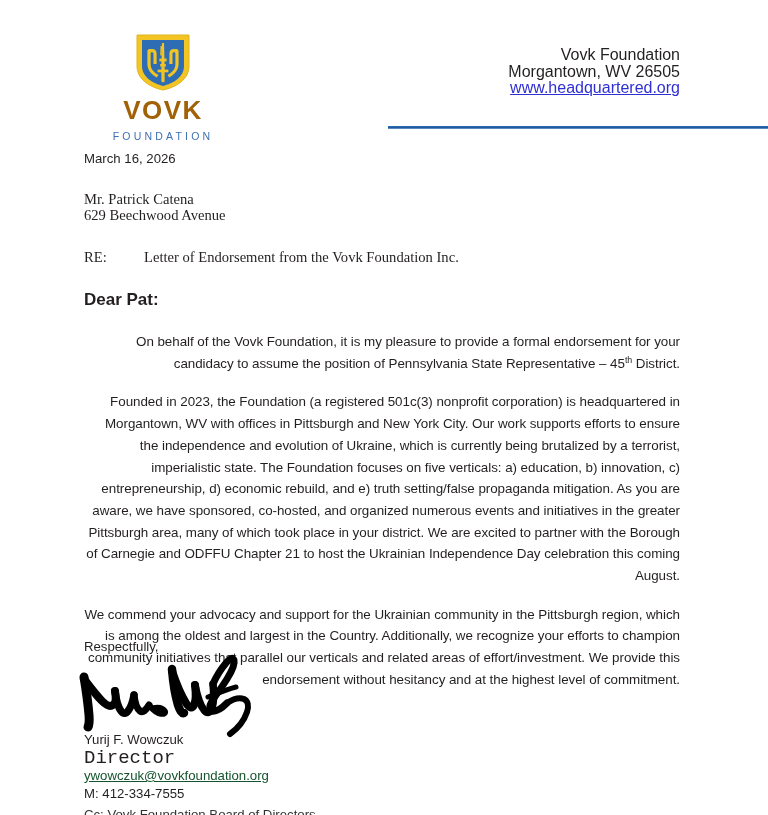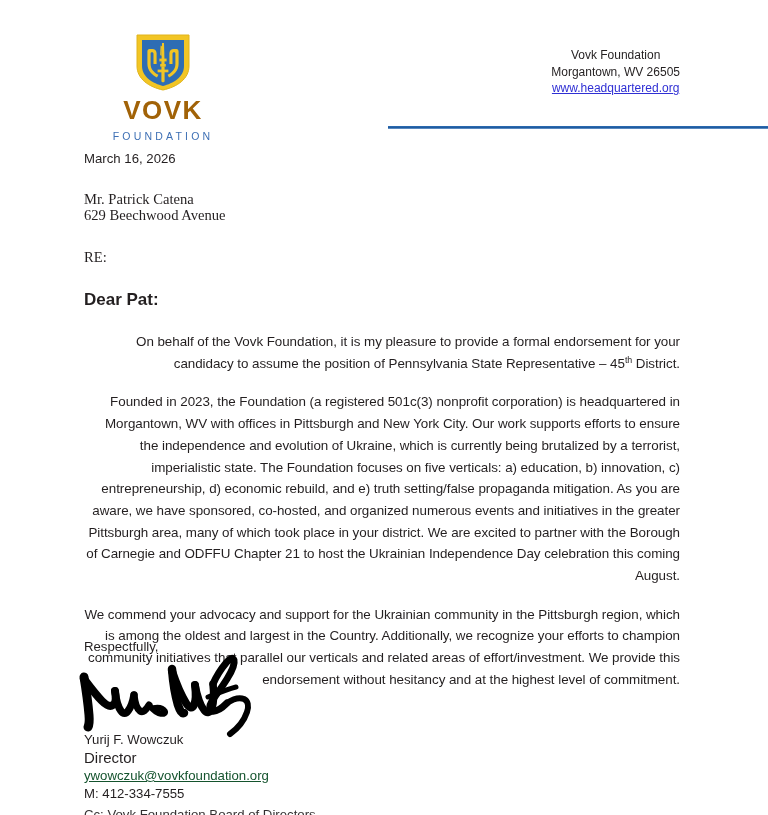--- a/index.html
+++ b/index.html
@@ -59,22 +59,22 @@
     font-size: 10.5px;
     letter-spacing: 3.2px;
     color: #3d6fb4;
     line-height: 1;
   }
 
   .address-block {
     position: absolute;
     right: 88px;
     top: 47px;
-    text-align: center;
-    font-size: 12px;
+    text-align: right;
+    font-size: 16px;
     line-height: 16.6px;
     color: #231f20;
   }
   .address-block .line {
     white-space: nowrap;
   }
   .address-block a.weblink {
     color: #2f2fd4;
     text-decoration: underline;
   }
@@ -160,22 +160,23 @@
     display: block;
     height: 88px;
     width: 260px;
   }
   .sig-name {
     font-size: 13.2px;
     line-height: 18px;
     margin-top: -8px;
   }
   .sig-title {
-    font-size: 15px;
-    line-height: 18px;
+    font-size: 19px;
+    line-height: 18px;
+    font-family: Liberation Mono, monospace;
   }
   .sig-email {
     font-size: 13.2px;
     line-height: 18px;
   }
   .sig-email a {
     color: #14532d;
     text-decoration: underline;
   }
   .sig-phone {
@@ -243,20 +244,21 @@
 
     <div class="date-line">March 16, 2026</div>
 
     <div class="recipient">
       <div>Mr. Patrick Catena</div>
       <div>629 Beechwood Avenue</div>
     </div>
 
     <div class="re-line">
       <span class="re-label">RE:</span>
+      <span>Letter of Endorsement from the Vovk Foundation Inc.</span>
     </div>
 
     <div class="salutation">Dear Pat:</div>
 
     <p class="para"><span>On behalf of the Vovk Foundation, it is my pleasure to provide a formal endorsement for your candidacy to assume the position of Pennsylvania State Representative – 45</span><sup>th</sup><span> District.</span></p>
 
     <p class="para">Founded in 2023, the Foundation (a registered 501c(3) nonprofit corporation)  is headquartered in Morgantown, WV with offices in Pittsburgh and New York City.  Our work supports efforts to ensure the independence and evolution of Ukraine, which is currently being brutalized by a terrorist, imperialistic state.  The Foundation focuses on five verticals: a) education, b) innovation, c) entrepreneurship, d) economic rebuild, and e) truth setting/false propaganda mitigation.  As you are aware, we have sponsored, co-hosted, and organized numerous events and initiatives in the greater Pittsburgh area, many of which took place in your district.  We are excited to partner with the Borough of Carnegie and ODFFU Chapter 21 to host the Ukrainian Independence Day celebration this coming August.</p>
 
     <p class="para">We commend your advocacy and support for the Ukrainian community in the Pittsburgh region, which is among the oldest and largest in the Country.  Additionally, we recognize your efforts to champion community initiatives that parallel our verticals and related areas of effort/investment.  We provide this endorsement without hesitancy and at the highest level of commitment.</p>
   </div>

